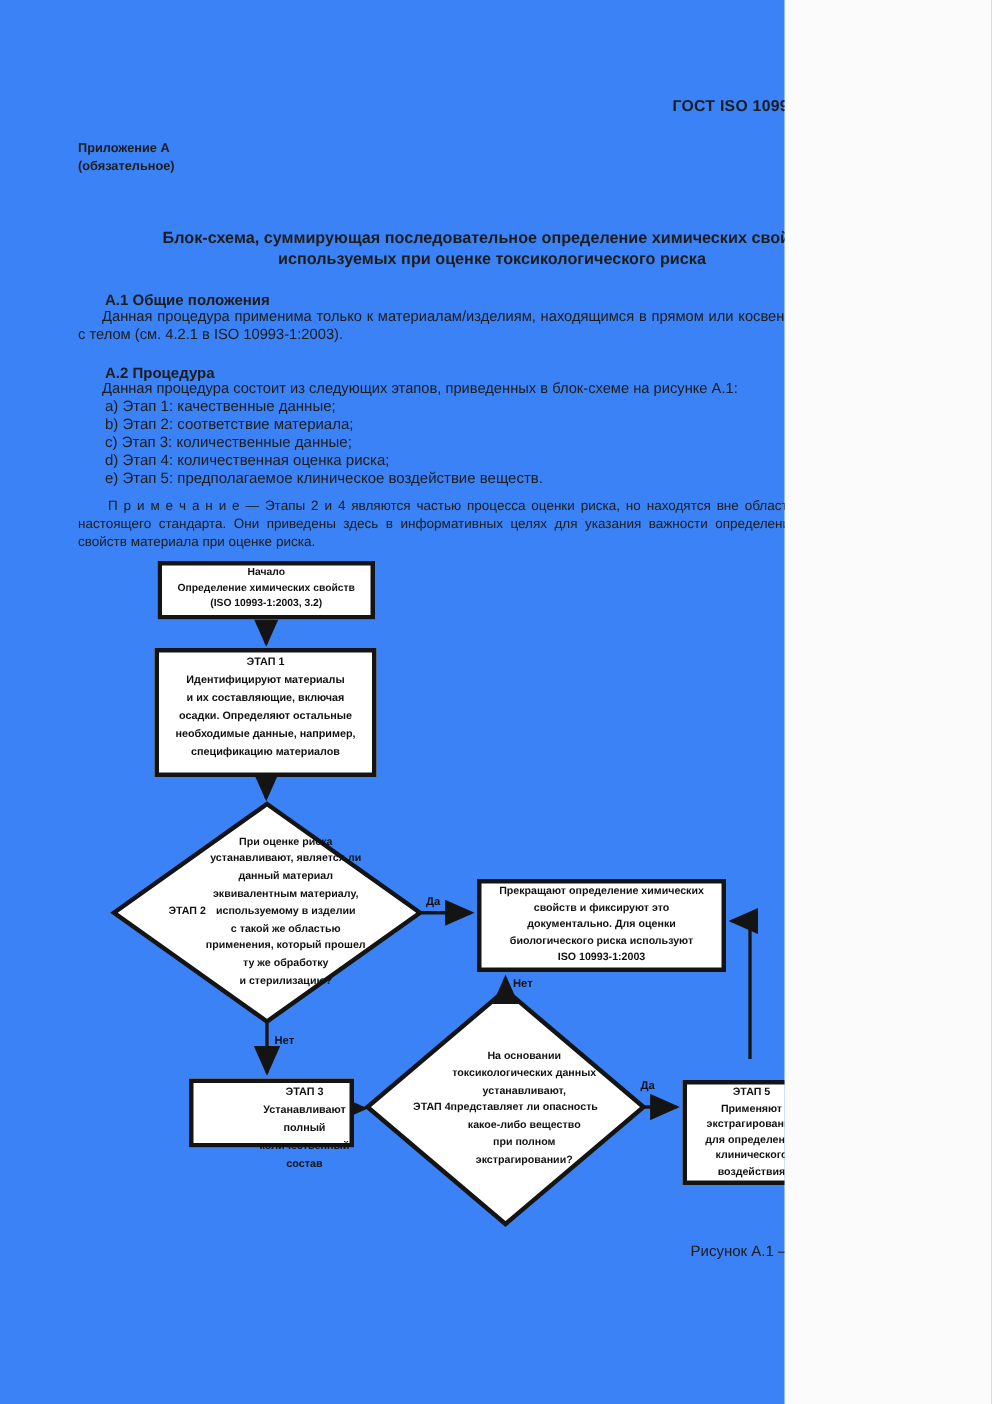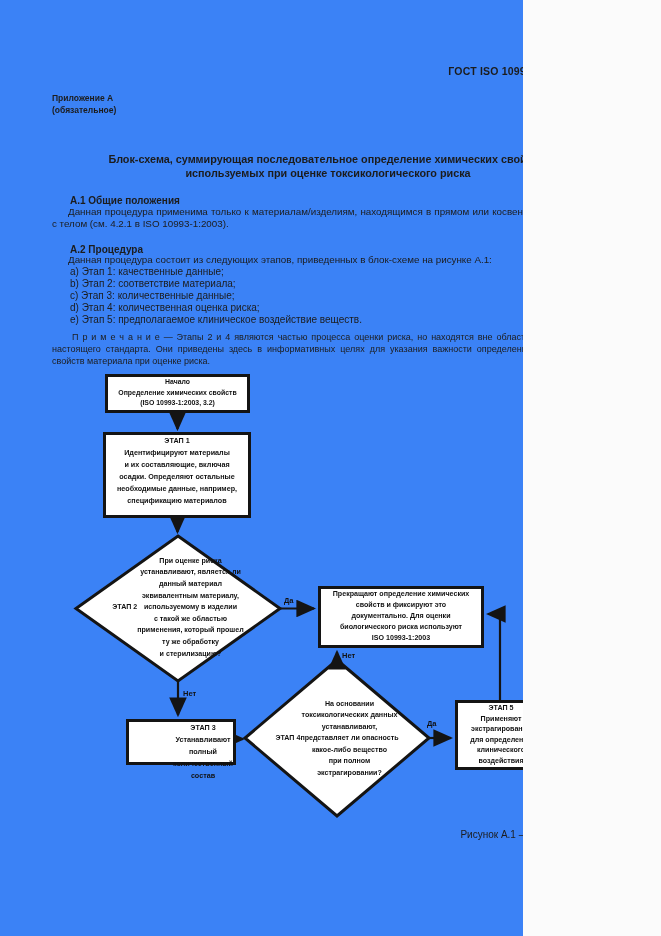--- a/index.html
+++ b/index.html
@@ -134,21 +134,21 @@
       <div>ЭТАП 4</div>
       <div class="fc-body">На основании
 токсикологических данных
 устанавливают,
 представляет ли опасность
 какое-либо вещество
 при полном
 экстрагировании?</div>
     </div>
 
-    <div class="fc-box n5" style="left:455px; top:328px; width:92px; height:70px;">
+    <div class="fc-box n5" style="left:455px; top:348px; width:92px; height:70px;">
       <div>ЭТАП 5</div>
       <div class="fc-body">Применяют
 экстрагирование
 для определения
 клинического
 воздействия</div>
     </div>
 
     <div class="fc-label" style="left:284px; top:224px;">Да</div>
     <div class="fc-label" style="left:183px; top:317px;">Нет</div>

